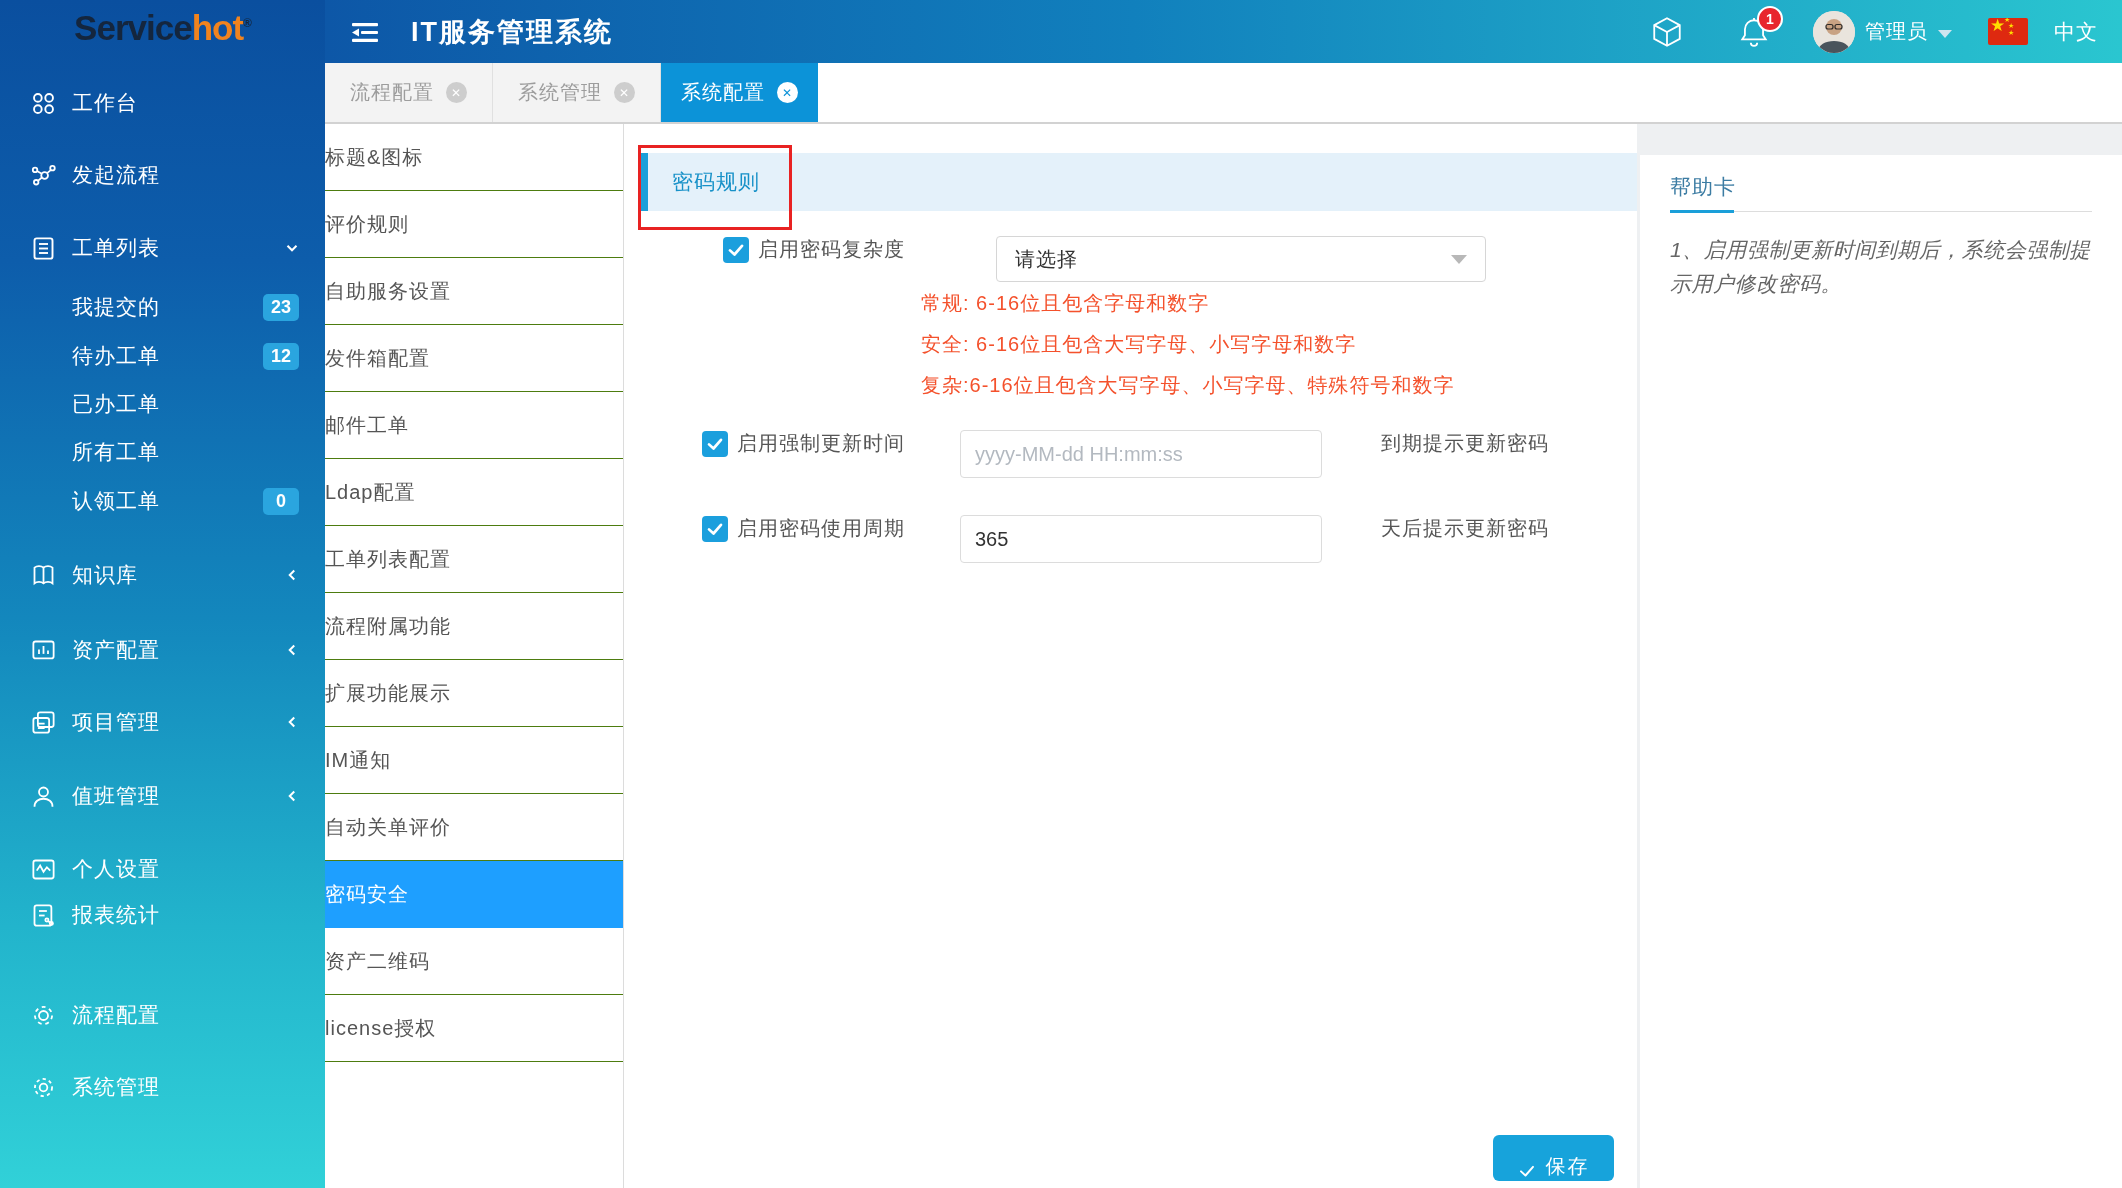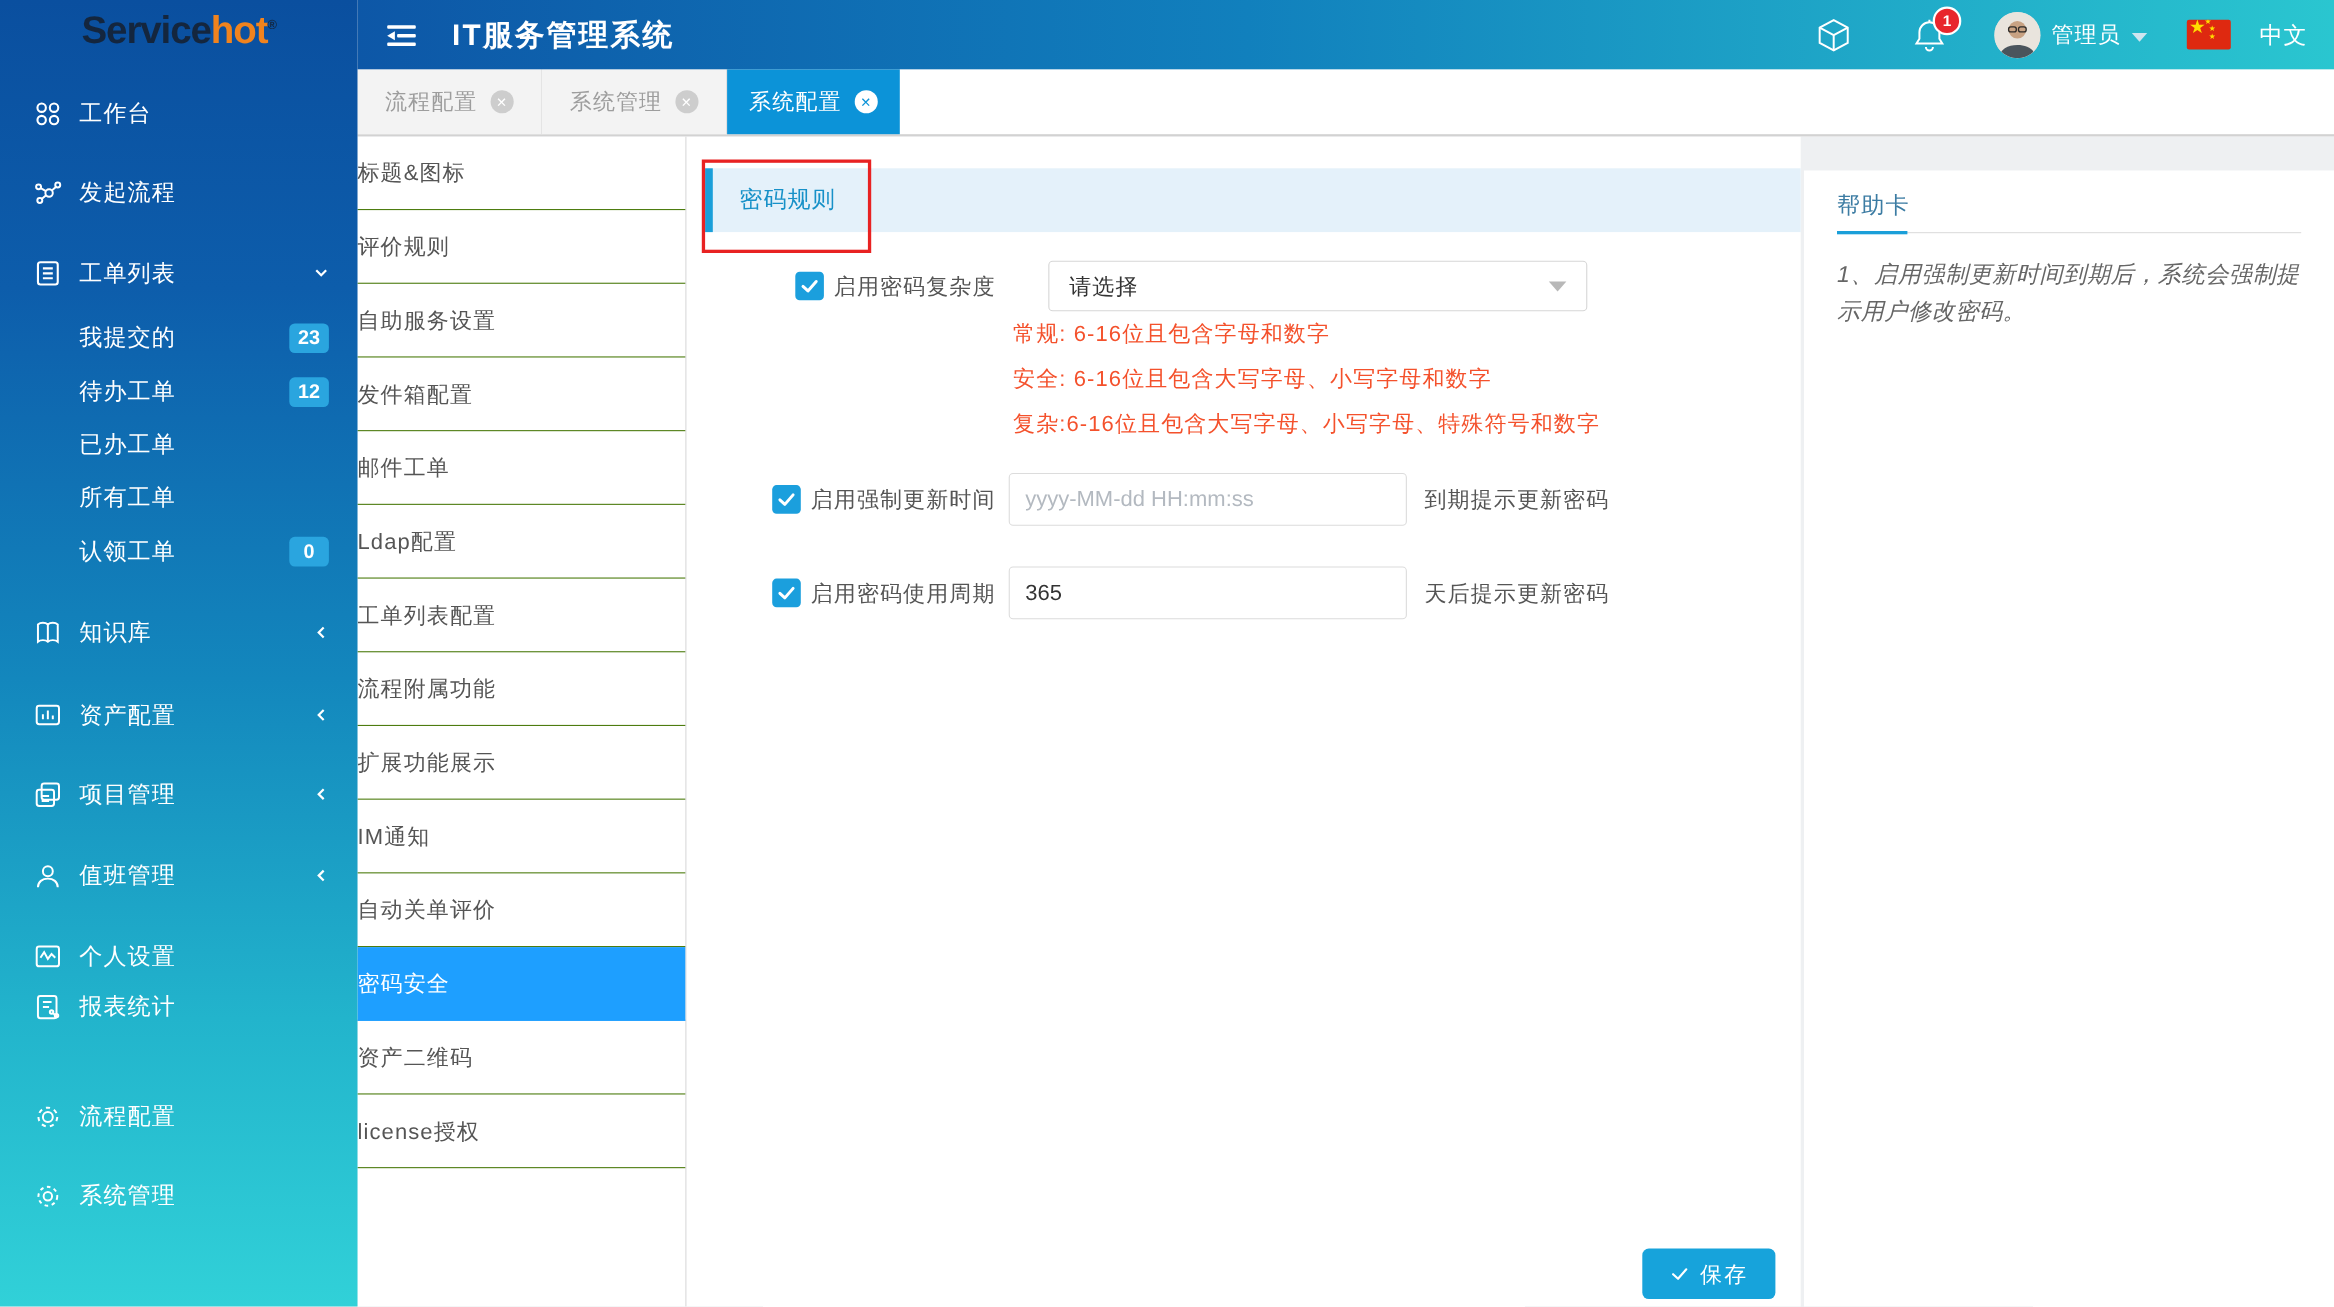--- a/index.html
+++ b/index.html
@@ -66,39 +66,39 @@
 
   
   .content{position:absolute;left:624px;top:124px;width:1498px;height:1064px;background:#eef0f2;}
   .main-panel{position:absolute;left:0;top:0;width:1013px;height:1064px;background:#fff;}
 
   .section-bar{position:absolute;left:17px;top:29px;right:0;height:58px;background:#e4f1fa;}
   .section-accent{position:absolute;left:0;top:0;bottom:0;width:7px;background:#1a9fd9;}
   .section-title{position:absolute;left:31px;top:0;line-height:58px;font-size:21px;color:#1791c8;letter-spacing:1px;}
   .red-box{position:absolute;left:14px;top:21px;width:148px;height:79px;border:3px solid #e82222;z-index:5;pointer-events:none;}
 
-  .form-row{position:absolute;left:0;width:100%;display:flex;align-items:center;}
+  .form-row{position:absolute;left:0;width:100%;display:flex;align-items:flex-start;gap:43px;}
   .lbl-cell{width:293px;display:flex;justify-content:flex-end;align-items:center;gap:9px;
             padding-right:12px;box-sizing:border-box;}
   .chkbox{width:26px;height:26px;border-radius:4px;background:#1b9fdd;display:flex;align-items:center;
           justify-content:center;flex:none;cursor:pointer;}
   .flabel{font-size:20px;color:#555;letter-spacing:1px;white-space:nowrap;}
   .select{width:490px;height:46px;border:1px solid #d6d6d6;border-radius:4px;background:#fff;
           display:flex;align-items:center;box-sizing:border-box;padding:0 18px;cursor:pointer;margin-left:36px;}
   .select span{font-size:20px;color:#333;letter-spacing:1px;}
   .sel-caret{margin-left:auto;width:0;height:0;border-left:8px solid transparent;
              border-right:8px solid transparent;border-top:9px solid #b8b8b8;}
   .tinput{width:362px;height:48px;border:1px solid #dcdcdc;border-radius:4px;box-sizing:border-box;
           padding:0 14px;font-size:20px;color:#333;font-family:"Liberation Sans","DejaVu Sans",sans-serif;outline:none;}
   .tinput::placeholder{color:#b3b9c0;}
   .suffix{margin-left:16px;font-size:20px;color:#555;letter-spacing:1px;}
   .hint{position:absolute;left:297px;font-size:20px;color:#f4512c;letter-spacing:1px;}
 
   .save-btn{position:absolute;left:869px;top:1011px;width:121px;height:46px;background:#17a3db;border:none;
-            border-radius:6px;color:#fff;font-size:20px;display:flex;align-items:center;justify-content:center;
+            border-radius:6px;color:#fff;font-size:20px;display:flex;align-items:flex-end;justify-content:center;
             gap:10px;cursor:pointer;letter-spacing:2px;font-family:inherit;}
 
   
   .help-panel{position:absolute;left:1016px;top:31px;width:482px;height:1033px;background:#fff;}
   .help-title{position:absolute;left:30px;top:18px;font-size:21px;color:#3c7ca3;letter-spacing:1px;}
   .help-line{position:absolute;left:30px;right:30px;top:56px;border-bottom:1px solid #ddd;}
   .help-line-accent{position:absolute;left:30px;top:55px;width:64px;height:3px;background:#1a9fd9;}
   .help-body{position:absolute;left:30px;top:78px;width:430px;font-size:21px;color:#666;line-height:34px;letter-spacing:0.5px;font-style:italic;}
 </style>
 </head>

